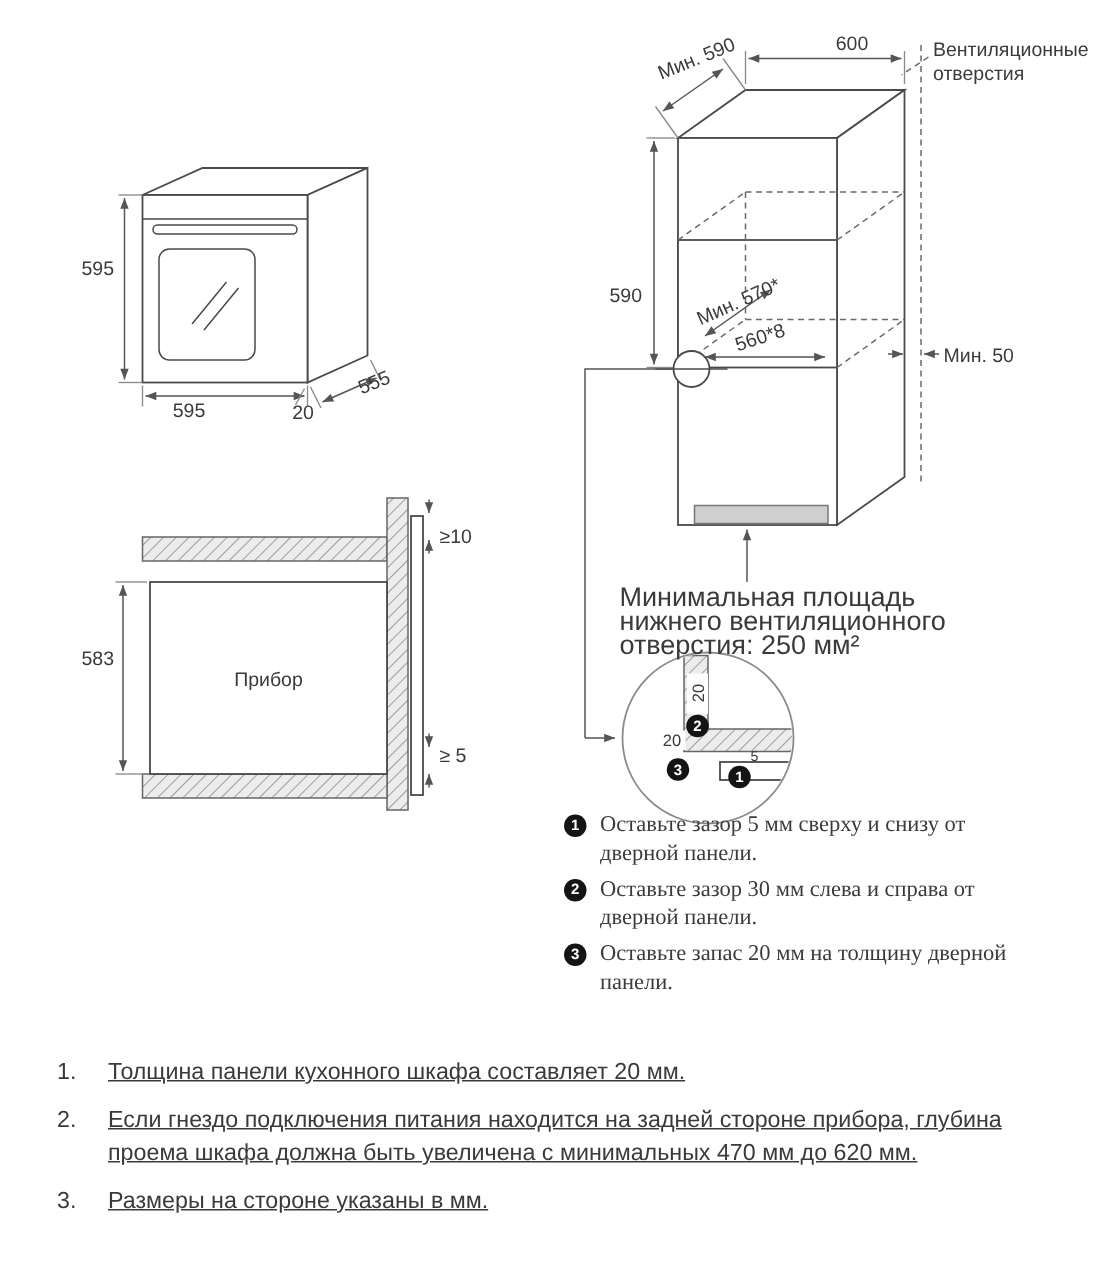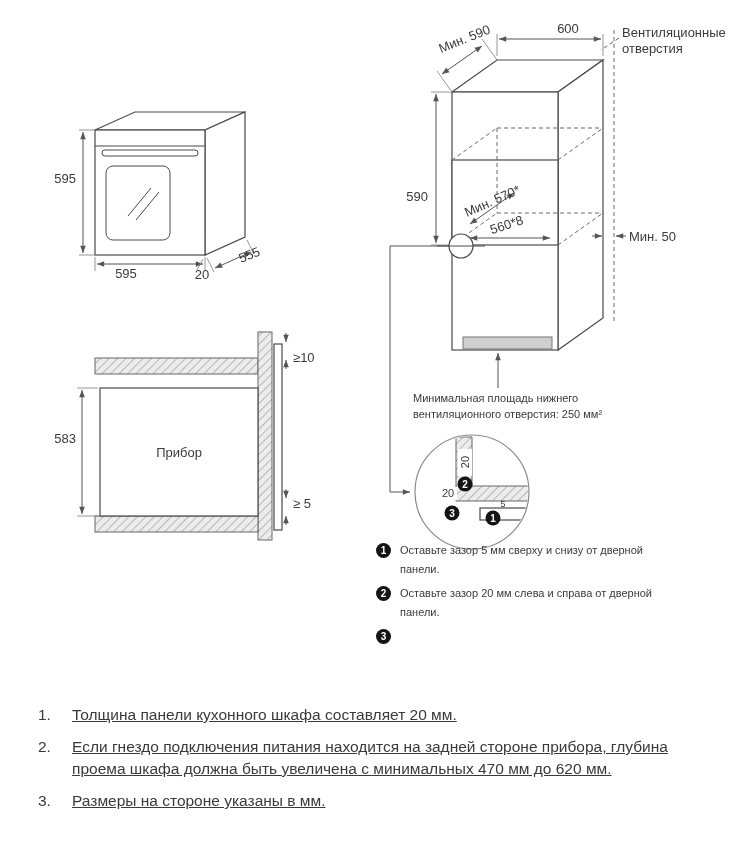--- a/index.html
+++ b/index.html
@@ -19,25 +19,25 @@
   .dim   { stroke: #555555; stroke-width: 1; fill: none; }
   .ext   { stroke: #8a8a8a; stroke-width: 0.9; fill: none; }
   text   { font-family: "Liberation Sans", sans-serif; fill: #3a3a3a; font-size: 13px; }
   .small { font-size: 11px; }
   .tiny  { font-size: 9.5px; }
   .mnum  { font-size: 10px; font-weight: bold; fill: #ffffff; }
 
   
   .vent-note {
     position: absolute; left: 413px; top: 390px; width: 240px;
-    font-size: 11px; line-height: 16px; color: #3a3a3a;
+    font-size: 18px; line-height: 16px; color: #3a3a3a;
   }
   .legend { position: absolute; left: 376px; top: 541px; width: 320px; }
   .legend-item { display: flex; gap: 9px; margin-bottom: 5px; }
-  .legend-text { width: 272px; font-size: 11px; line-height: 19px; }
+  .legend-text { width: 272px; font-size: 15px; line-height: 19px; font-family: Liberation Serif, serif; }
   .marker {
     flex: 0 0 15px; width: 15px; height: 15px; border-radius: 50%;
     background: #141414; color: #fff; font-size: 10px; font-weight: bold;
     display: flex; align-items: center; justify-content: center; margin-top: 2px;
   }
   .notes { position: absolute; left: 38px; top: 704px; width: 668px; }
   .note-item { display: flex; gap: 16px; margin-bottom: 10px; }
   .note-num { flex: 0 0 18px; font-size: 15.5px; line-height: 22px; }
   .note-text { width: 620px; font-size: 15.5px; line-height: 22px; text-decoration: underline; }
 </style>
@@ -195,24 +195,25 @@
 
   <div class="vent-note">Минимальная площадь нижнего вентиляционного отверстия: 250 мм²</div>
 
   <div class="legend">
     <div class="legend-item">
       <span class="marker">1</span>
       <span class="legend-text">Оставьте зазор 5 мм сверху и снизу от дверной панели.</span>
     </div>
     <div class="legend-item">
       <span class="marker">2</span>
-      <span class="legend-text">Оставьте зазор 20 мм слева и справа от дверной панели.</span>
+      <span class="legend-text">Оставьте зазор 30 мм слева и справа от дверной панели.</span>
     </div>
     <div class="legend-item">
       <span class="marker">3</span>
+      <span class="legend-text">Оставьте запас 20 мм на толщину дверной панели.</span>
     </div>
   </div>
 
   <div class="notes">
     <div class="note-item">
       <span class="note-num">1.</span>
       <span class="note-text">Толщина панели кухонного шкафа составляет 20 мм.</span>
     </div>
     <div class="note-item">
       <span class="note-num">2.</span>

